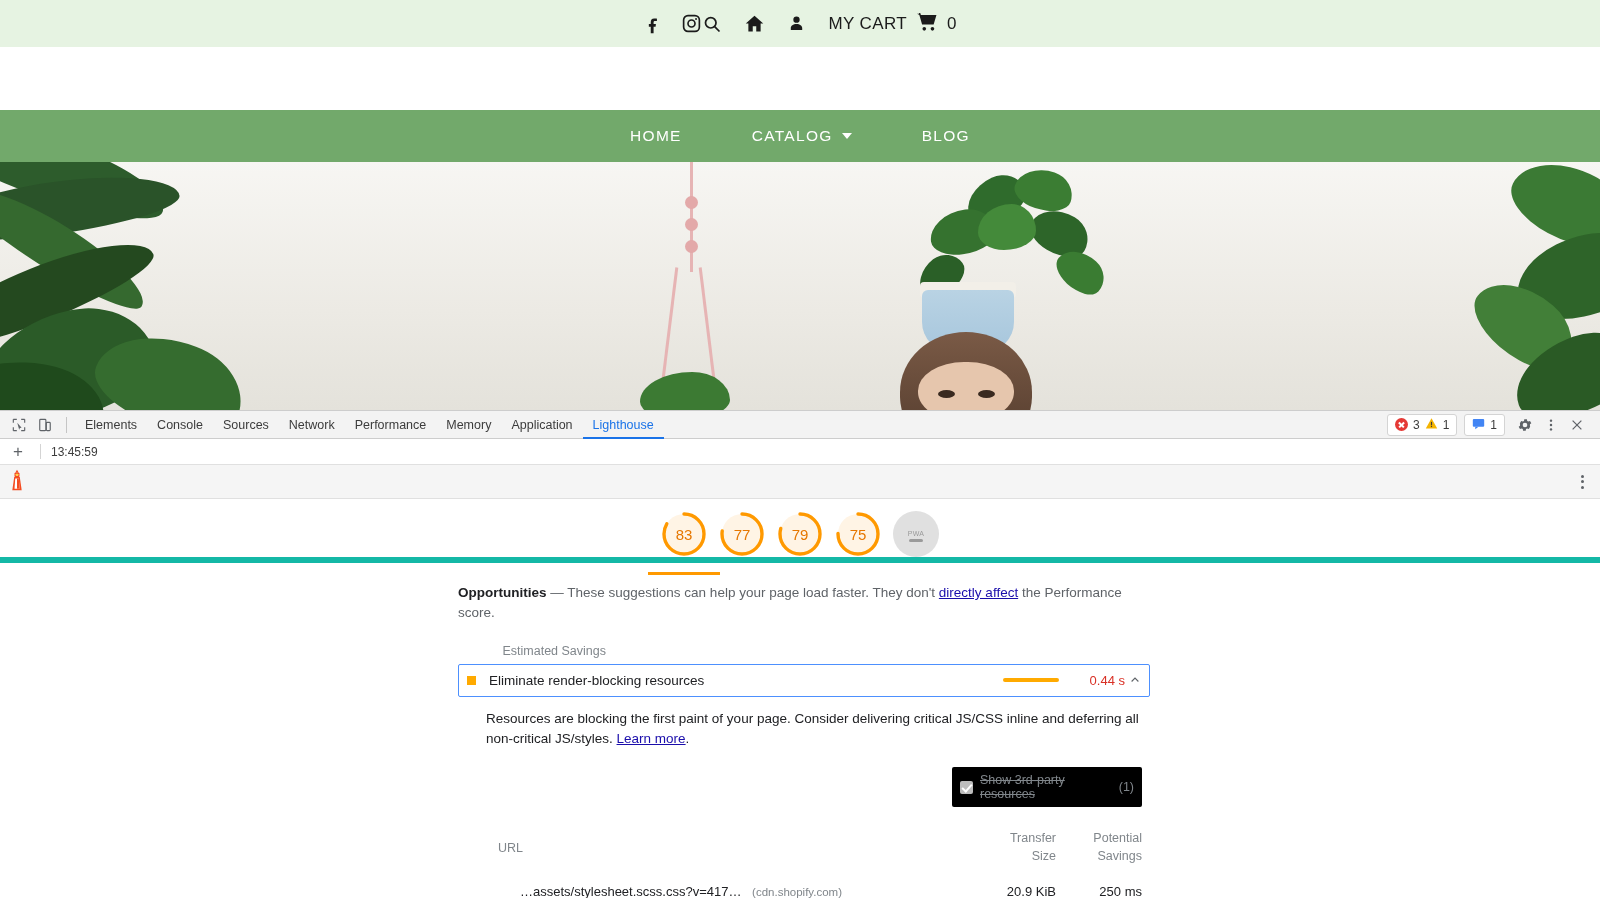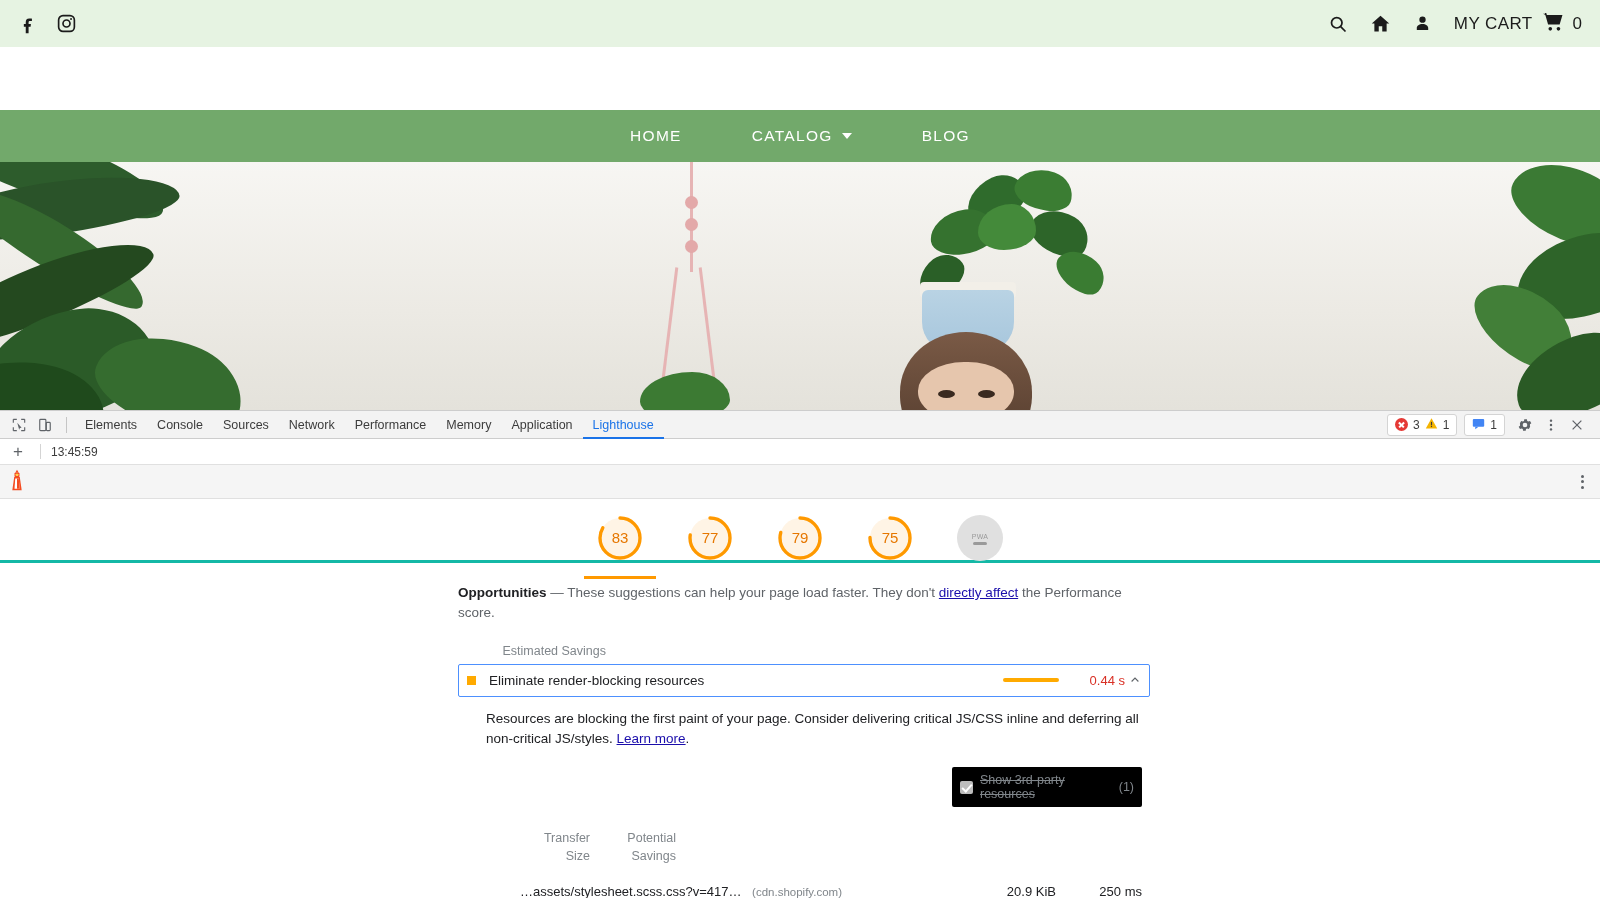--- a/index.html
+++ b/index.html
@@ -8,21 +8,21 @@
     font-family: "Liberation Sans", sans-serif;
     background: #fff;
     overflow: hidden;
   }
 
   
   #store { position: absolute; top:0; left:0; width:1600px; height:410px; background:#fff; }
 
   .topbar {
     height: 47px; background:#e6f3e2;
-    display:flex; align-items:center; justify-content:space-between;
+    display:flex; align-items:center; justify-content:center;
     padding: 0 18px;
   }
   .social { display:flex; align-items:center; gap:18px; }
   .social svg { display:block; }
   .top-right { display:flex; align-items:center; gap:22px; }
   .top-right .ic { display:flex; align-items:center; }
   .cart-group { display:flex; align-items:center; gap:9px; }
   .cart-label { font-size:17px; color:#1b1b1b; letter-spacing:.4px; }
   .cart-count { font-size:17px; color:#1b1b1b; }
 
@@ -122,22 +122,22 @@
   .lh-header {
     height:34px; background:#f5f5f5; border-bottom:1px solid #e0e0e0;
     display:flex; align-items:center; padding:0 8px;
   }
   .kebab { display:flex;flex-direction:column;gap:2.5px; align-items:center; cursor:pointer; margin-left:auto; padding:4px 8px;}
   .kebab span { width:3px;height:3px;border-radius:50%;background:#5f6368; display:block; }
 
   
   .report { background:#fff; height:399px; overflow:hidden; position:relative; }
   .gauges {
-    display:flex; justify-content:center; align-items:center; gap:44px;
-    padding:16px 0 0 0; border-bottom:3px solid #14b8a6; height:64px;
+    display:flex; justify-content:center; align-items:flex-end; gap:12px;
+    padding:16px 0 0 0; border-bottom:6px solid #14b8a6; height:64px;
   }
   .gauge-wrap { display:flex; flex-direction:column; align-items:center; cursor:pointer; position:relative; }
   .gauge-wrap.selected::after {
     content:''; position:absolute; bottom:-18px; left:-13px; right:-13px; height:3px; background:#f90;
   }
   .gauge { position:relative; width:46px; height:46px; }
   .gauge svg { transform: rotate(-90deg); display:block; }
   .gauge .val {
     position:absolute; inset:0; display:flex; align-items:center; justify-content:center;
     font-size:15px; color:#e67700; font-family:"Liberation Sans", sans-serif;
@@ -490,20 +490,21 @@
           </div>
 
           <div class="thirdparty">
             <span class="tp-check"></span>
             <span class="tp-strike">Show 3rd-party resources</span>
             <span>(1)</span>
           </div>
 
           <div class="url-table">
             <div class="url-head">
+              <div class="uh-url">URL</div>
               <div class="uh-transfer">
                 <div>Transfer</div>
                 <div>Size</div>
               </div>
               <div class="uh-savings">
                 <div>Potential</div>
                 <div>Savings</div>
               </div>
             </div>
             <div class="url-row">

